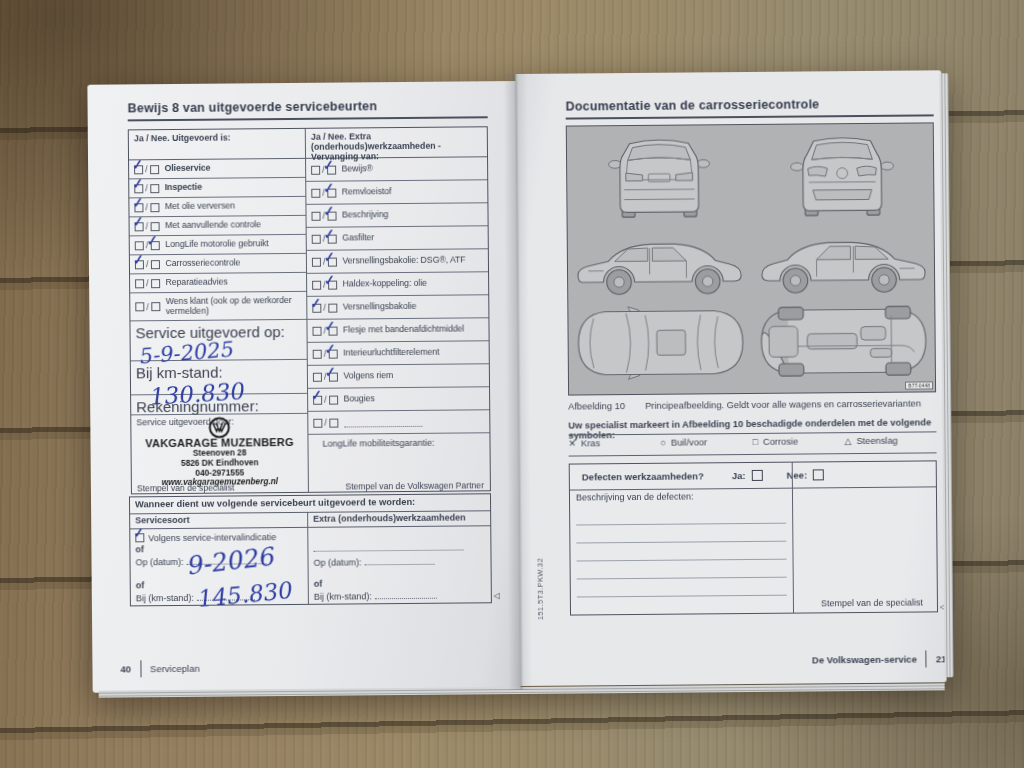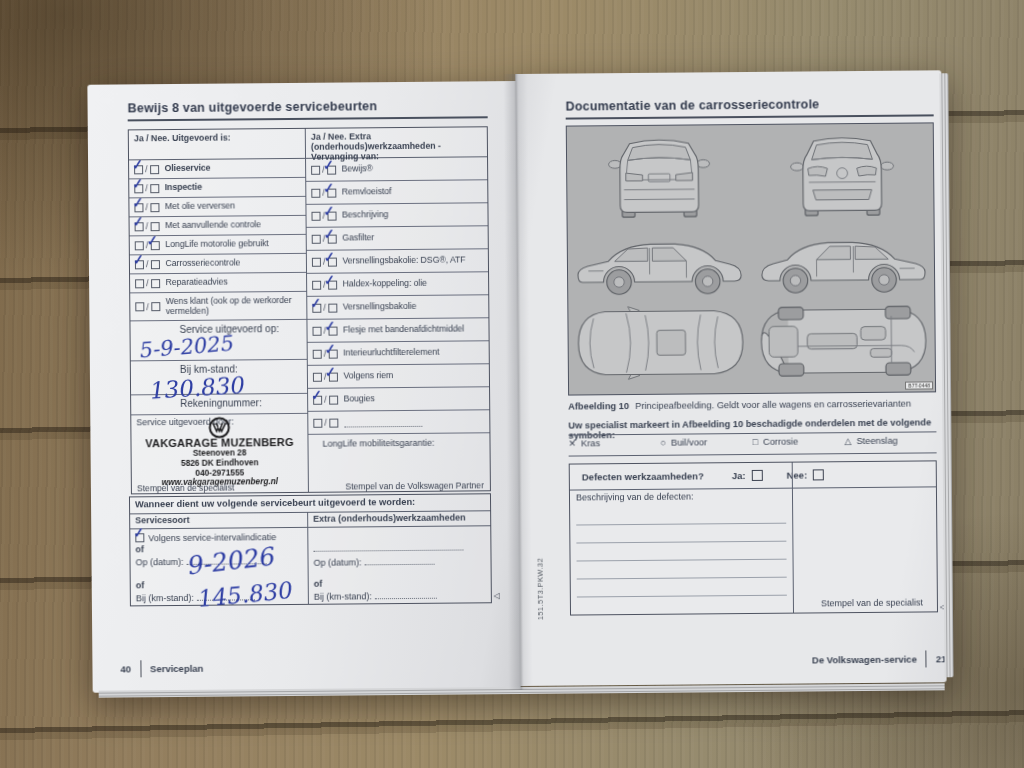--- a/index.html
+++ b/index.html
@@ -49,21 +49,21 @@
   .cb{display:inline-block;width:7px;height:7px;border:1px solid #555b68;background:transparent;}
   .slash{font-size:9px;margin:0 2px;color:#555b68;}
   .check{position:absolute;top:-7px;font-size:13px;font-weight:bold;color:#2d3da3;
     transform:rotate(-8deg) skewX(-6deg);pointer-events:none;}
   .check.ja{left:-2px;}
   .check.nee{left:12px;}
   .slbl{font-size:8.8px;line-height:1.05;letter-spacing:-0.1px;}
   .slbl.b{font-weight:bold;}
   .blankline{display:inline-block;width:78px;border-bottom:1px dotted #666c78;height:9px;}
   .frow{position:relative;border-bottom:1px solid #6b7080;box-sizing:border-box;padding:3px 4px 0 5px;font-size:9px;}
-  .frow .flabel{font-size:10px;margin-left:44px;}
+  .frow .flabel{font-size:15px;}
   .hand{font-family:"DejaVu Serif", serif;font-style:italic;color:#2d3da3;display:inline-block;}
   .hw-date{font-size:21px;transform:rotate(-4deg);margin-left:4px;}
   .hw-km{font-size:23px;transform:rotate(-3deg);margin-left:14px;}
   .stamp-cell{height:80px;position:relative;padding:2px 4px 0 5px;box-sizing:border-box;font-size:9px;}
   .stamp{position:absolute;left:0;right:0;top:2px;text-align:center;color:#1d1d1f;}
   .vw-badge{display:block;margin:0 auto;}
   .stamp-name{font-weight:bold;font-size:11px;letter-spacing:0.2px;margin-top:-2px;}
   .stamp-line{font-size:8.3px;font-weight:bold;line-height:1.18;}
   .cell-foot{position:absolute;left:5px;bottom:2px;font-size:8.6px;}
   .garantie-cell{height:59px;position:relative;padding:4px 4px 0 14px;box-sizing:border-box;font-size:9px;}
@@ -87,33 +87,33 @@
   .fline{position:relative;height:24px;font-size:9px;}
   .dotted{display:inline-block;border-bottom:1px dotted #666c78;height:8px;}
   .hw-nd{font-size:25px;transform:rotate(-6deg);position:absolute;left:52px;top:-9px;}
   .hw-nk{font-size:23px;transform:rotate(-5deg);position:absolute;left:62px;top:-10px;}
   .nt-col2 .fline{height:22px;}
   .tri{position:absolute;font-size:8px;color:#3c4250;}
   .tri-left{right:-9px;bottom:2px;}
   .pfoot{position:absolute;left:28px;top:576px;font-size:9.5px;display:flex;align-items:center;}
   .pnum{font-weight:bold;}
   .pbar{display:inline-block;width:1px;height:17px;background:#4a4f5a;margin:0 9px;}
-  .pfoot .plabel{font-weight:bold;}
+  .pfoot .plabel{font-weight:normal;}
 
   
   .rp-title{position:absolute;left:50px;top:26px;}
   .rp-rule{position:absolute;left:50px;top:44px;width:368px;}
   .fig-box{position:absolute;left:50px;top:52px;width:368px;height:270px;border:1.4px solid #4d5260;
     background:#b1b2b3;box-sizing:border-box;}
   .fig-grid{display:grid;grid-template-columns:1fr 1fr;grid-template-rows:104px 72px 82px;
     width:100%;height:100%;align-items:center;justify-items:center;}
   .fig-code{position:absolute;right:2px;bottom:2px;background:#e8e9ea;border:0.5px solid #777;
     font-size:5px;padding:0 2px;color:#444;}
   .fig-caption{position:absolute;left:50px;top:328px;font-size:9.3px;}
-  .fig-caption .b{font-weight:bold;margin-right:6px;}
+  .fig-caption .b{font-weight:normal;margin-right:20px;}
   .instr{position:absolute;left:50px;top:347px;font-size:9.3px;font-weight:bold;width:368px;}
   .instr-rule{position:absolute;left:50px;top:361px;width:368px;height:1px;background:#5b6170;}
   .symrow{position:absolute;left:50px;top:365px;width:368px;display:flex;font-size:9.3px;}
   .sym{flex:1;display:flex;align-items:center;}
   .sym .g{margin-right:5px;font-size:9px;}
   .sym-rule{position:absolute;left:50px;top:382px;width:368px;height:1px;background:#5b6170;}
 
   .def-table{position:absolute;left:50px;top:390px;width:368px;height:152px;border:1.4px solid #4d5260;
     box-sizing:border-box;background:rgba(255,255,255,0.10);}
   .def-row1{height:26px;border-bottom:1px solid #5b6170;display:flex;align-items:center;

